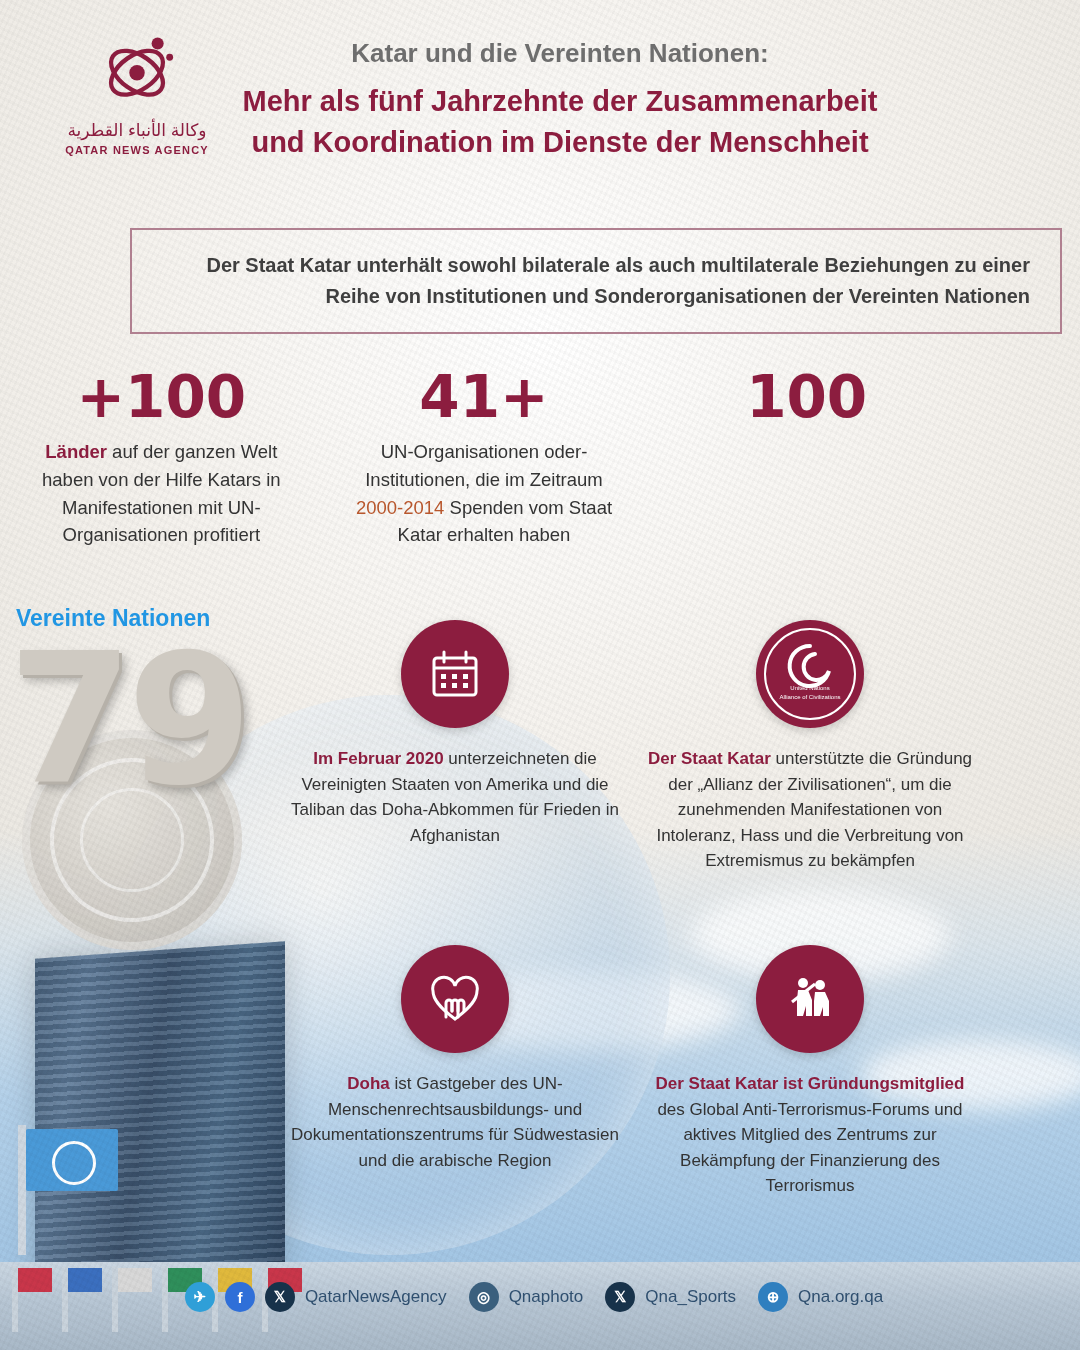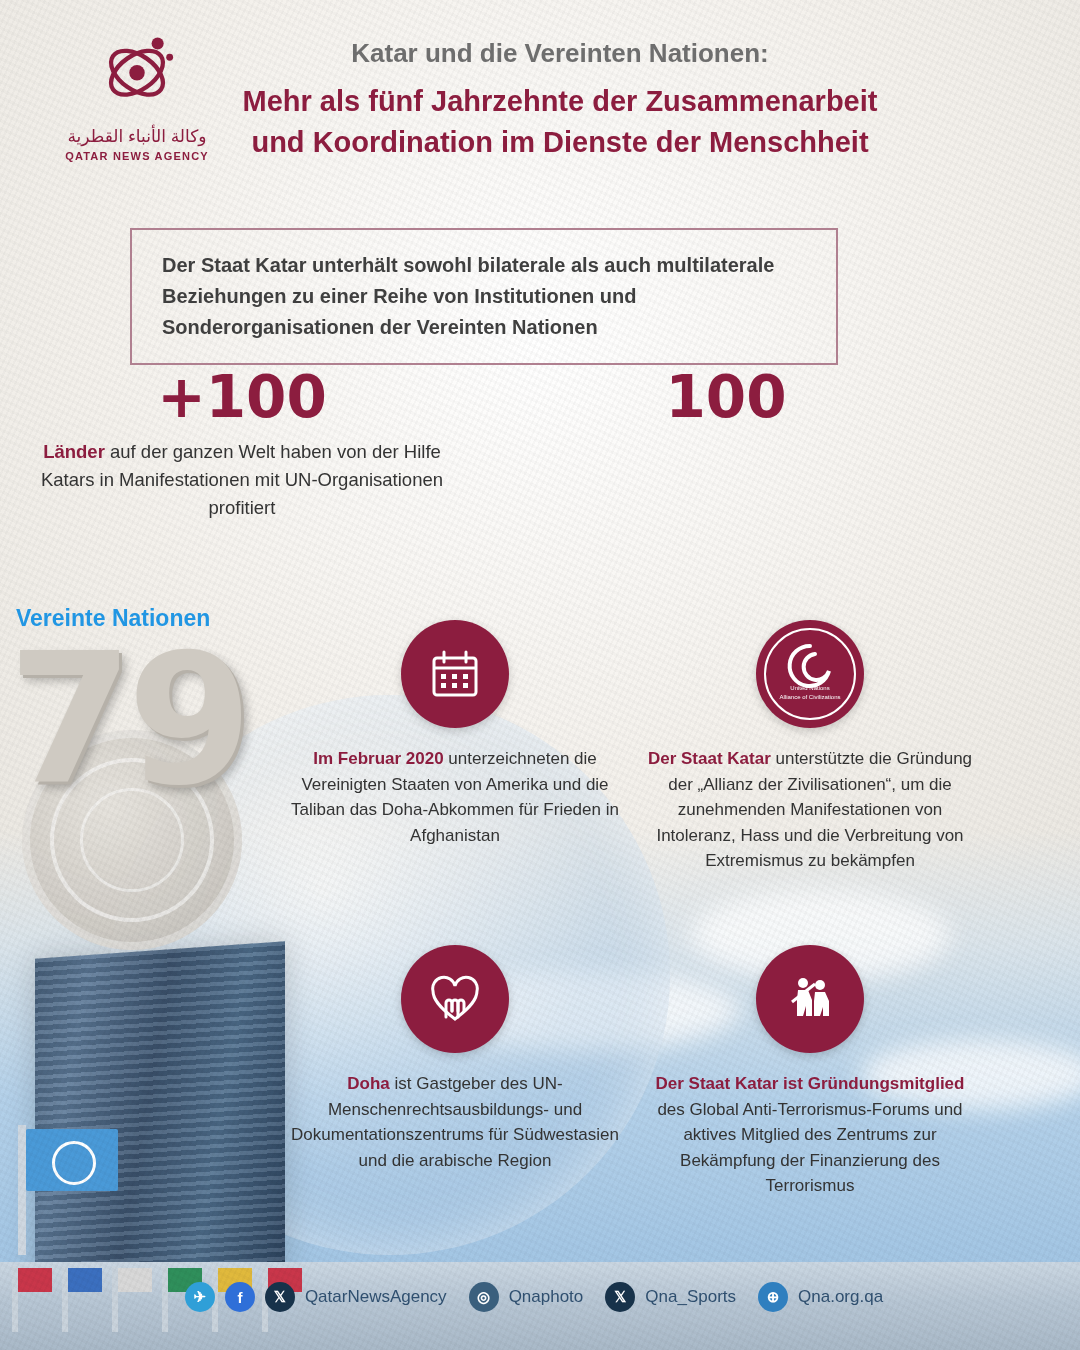--- a/index.html
+++ b/index.html
@@ -74,32 +74,32 @@
   }
   #un-label{
     position:absolute;left:16px;top:585px;
     color:#2196e3;font-size:23px;font-weight:bold;margin-top:20px;
   }
 
   
   #logo{position:absolute;left:52px;top:28px;width:170px;text-align:center;}
   .logo-mark{width:86px;height:86px;margin:0 auto;position:relative;}
   .logo-mark svg{display:block;}
-  .logo-ar{color:#8c1d3f;font-size:17px;margin-top:12px;letter-spacing:1px;}
+  .logo-ar{color:#8c1d3f;font-size:17px;margin-top:6px;letter-spacing:1px;}
   .logo-en{color:#8c1d3f;font-size:11px;font-weight:bold;letter-spacing:1.2px;margin-top:3px;}
 
   #title-block{position:absolute;left:230px;top:38px;width:660px;text-align:center;}
   #kicker{color:#6e6e6e;font-size:26px;font-weight:bold;}
   #headline{color:#8c1d3f;font-size:29px;font-weight:bold;line-height:1.42;margin-top:12px;}
 
   #subtitle-box{
-    position:absolute;left:130px;top:228px;width:708px;padding:22px 30px;
+    position:absolute;left:130px;top:228px;width:932px;padding:22px 30px;
     box-sizing:border-box;
     border-left:2px solid #b08090;border-right:2px solid #b08090;
-    color:#3f3f3f;font-size:20px;font-weight:bold;line-height:1.55;text-align:left;
+    color:#3f3f3f;font-size:20px;font-weight:bold;line-height:1.55;text-align:right;
   }
   #subtitle-box:before,#subtitle-box:after{
     content:"";position:absolute;left:0;width:100%;height:2px;background:#b08090;
   }
   #subtitle-box:before{top:0;}
   #subtitle-box:after{bottom:0;}
 
   
   .stats{position:absolute;top:368px;left:0;width:968px;display:flex;}
   .stat{flex:1;text-align:center;padding:0 26px;box-sizing:border-box;}
@@ -194,20 +194,24 @@
     <div id="kicker">Katar und die Vereinten Nationen:</div>
     <div id="headline">Mehr als fünf Jahrzehnte der Zusammenarbeit und Koordination im Dienste der Menschheit</div>
   </div>
 
   <div id="subtitle-box">Der Staat Katar unterhält sowohl bilaterale als auch multilaterale Beziehungen zu einer Reihe von Institutionen und Sonderorganisationen der Vereinten Nationen</div>
 
   <div class="stats">
     <div class="stat">
       <div class="num">+100</div>
       <div class="txt"><b>Länder</b><span> auf der ganzen Welt haben von der Hilfe Katars in Manifestationen mit UN-Organisationen profitiert</span></div>
+    </div>
+    <div class="stat">
+      <div class="num">41+</div>
+      <div class="txt"><span>UN-Organisationen oder-Institutionen, die im Zeitraum </span><span class="hl">2000-2014</span><span> Spenden vom Staat Katar erhalten haben</span></div>
     </div>
     <div class="stat">
       <div class="num">100</div>
     </div>
   </div>
 
   <div id="un-label">Vereinte Nationen</div>
   <div id="seventynine">79</div>
 
   <div class="cards">

